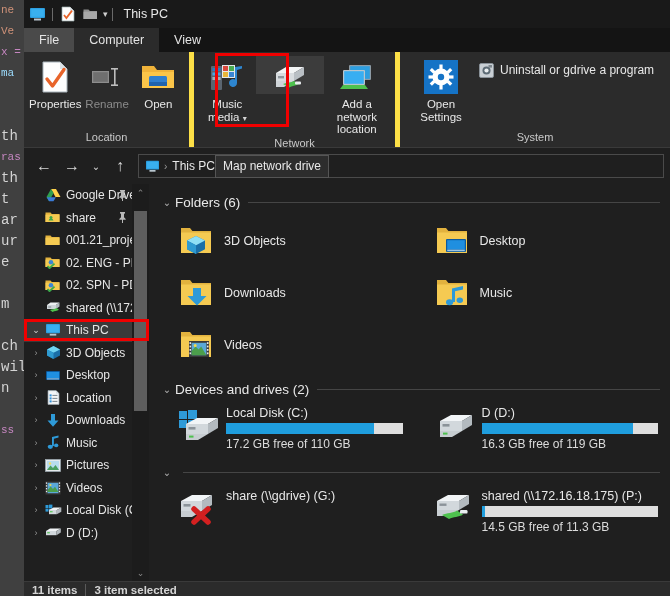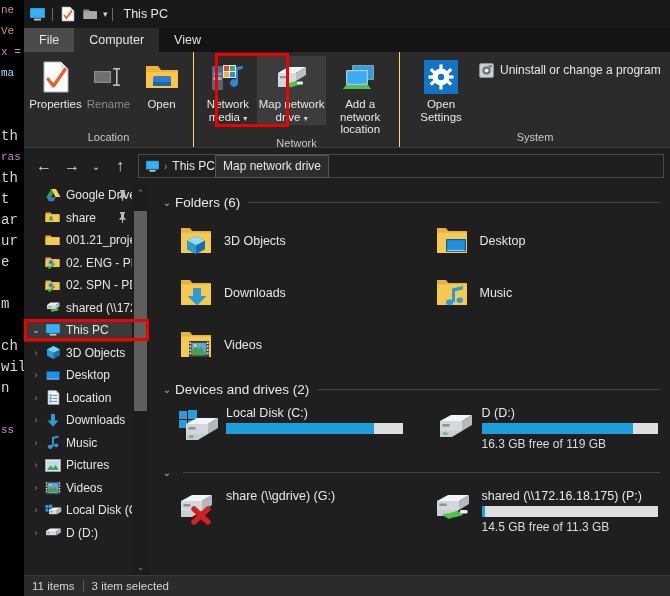--- a/index.html
+++ b/index.html
@@ -8,21 +8,21 @@
     overflow: hidden;
     background: #1e1e1e;
     font-family: "Liberation Sans", sans-serif;
     -webkit-font-smoothing: antialiased;
   }
   #root { position: relative; width: 670px; height: 596px; }
 
   
   #bg-editor {
     position: absolute; left: 0; top: 0; width: 24px; height: 596px;
-    background: #000000; font-family: "Liberation Mono", monospace;
+    background: #404040; font-family: "Liberation Mono", monospace;
     font-size: 11px; overflow: hidden; z-index: 0;
   }
   #bg-editor .codeline { white-space: nowrap; height: 21px; line-height: 21px; padding-left: 1px; }
 
   
   #explorer {
     position: absolute; left: 24px; top: 0; width: 646px; height: 596px;
     background: #1f1f1f; z-index: 2; overflow: hidden;
     display: flex; flex-direction: column;
   }
@@ -41,21 +41,21 @@
   .tabs { height: 24px; background: #141414; display: flex; align-items: stretch; flex: none; }
   .tab { padding: 0 15px; display: flex; align-items: center; color: #e4e4e4;
          font-size: 12.5px; cursor: default; }
   .tab.file { background: #4a4a4a; }
   .tab.active { background: #2b2b2b; }
 
   
   .ribbon { height: 96px; background: #2b2b2b; display: flex; flex: none;
             position: relative; border-bottom: 1px solid #3a3a3a; }
   .rgroup { display: flex; flex-direction: column; position: relative;
-            border-right: 1px solid #fde047; }
+            border-right: 5px solid #fde047; }
   .rgroup-body { flex: 1; display: flex; align-items: flex-start; padding: 4px 5px 0 5px; }
   .rgroup-label { height: 17px; line-height: 15px; text-align: center;
                   color: #c9c9c9; font-size: 11px; }
   .bigbtn { width: 62px; display: flex; flex-direction: column; align-items: center;
             padding-top: 4px; cursor: default; }
   .bigbtn .glyph { height: 34px; display: flex; align-items: center; justify-content: center; }
   .bigbtn .lbl { color: #e8e8e8; font-size: 11.5px; text-align: center; line-height: 12.5px;
                  margin-top: 4px; }
   .bigbtn.disabled .lbl { color: #8b8b8b; }
   .bigbtn.hl { background: #3c3c3c; }
@@ -126,22 +126,22 @@
          cursor: default; }
   .drv .dic { width: 52px; height: 40px; flex: none; display: flex;
               align-items: center; justify-content: center; }
   .drv .dinfo { flex: 1; padding-right: 12px; padding-top: 1px; min-width: 0; }
   .drv .dname { color: #e8e8e8; font-size: 12.5px; white-space: nowrap; margin-bottom: 3px; }
   .bar { height: 11px; background: #dedede; width: 100%; position: relative; overflow: hidden; }
   .bar > i { display: block; height: 100%; background: #1f9ede; }
   .dfree { color: #dcdcdc; font-size: 12px; margin-top: 3px; white-space: nowrap; }
 
   
-  .statusbar { height: 21px; background: #2b2b2b; border-top: 1px solid #3a3a3a;
-               flex: none; display: flex; align-items: center; padding-left: 8px; }
+  .statusbar { height: 15px; background: #2b2b2b; border-top: 1px solid #3a3a3a;
+               flex: none; display: flex; align-items: flex-end; padding-left: 8px; font-weight: bold; }
   .statusbar span { color: #d5d5d5; font-size: 11.5px; }
   .st-sep { width: 1px; height: 12px; background: #5a5a5a; margin: 0 8px; }
 
   svg { display: block; }
 </style>
 </head>
 <body>
 
 <div id="root">
 
@@ -256,40 +256,36 @@
                   <rect x="3.4" y="16" width="8.2" height="3" fill="#9fb0bd"></rect>
                   <rect x="13" y="4" width="13" height="13" fill="#e4e8ea"></rect>
                   <rect x="14" y="5" width="5" height="5" fill="#d94a3e"></rect>
                   <rect x="20" y="5" width="5" height="5" fill="#4aab52"></rect>
                   <rect x="14" y="11" width="5" height="5" fill="#e8b63a"></rect>
                   <rect x="20" y="11" width="5" height="5" fill="#3a86d4"></rect>
                   <path d="M26 6v12.5a4 4 0 1 0 2 3.4V9l5-1.5V5z" fill="#2e86d0"></path>
                 </svg>
             </div>
             <div class="lbl">
-              <span>Network media</span>
+              <span>Music media</span>
               <span class="caret">▾</span>
             </div>
           </div>
 
           <div class="bigbtn hl" style="width:72px">
             <div class="glyph">
               <svg width="40" height="30" viewBox="0 0 40 30">
                   <path d="M6 11l10-6h18l-10 6z" fill="#f2f4f5"></path>
                   <path d="M6 11h18v8H6z" fill="#d8dcdf"></path>
                   <path d="M24 11l10-6v8l-10 6z" fill="#b9bfc4"></path>
                   <path d="M6 19l18 0-10 6H6z" fill="#cfd4d8"></path>
                   <rect x="8" y="14" width="6" height="2.4" fill="#8f979d"></rect>
                   <path d="M13 22c4-2 8-1 11-3l5 3c-3 2-7 1.5-10 3.5z" fill="#4ec14e"></path>
                   <rect x="25" y="19.5" width="6" height="3" rx="1" fill="#e9edef"></rect>
                 </svg>
-            </div>
-            <div class="lbl">
-              <span>Map network drive</span>
-              <span class="caret">▾</span>
             </div>
           </div>
 
           <div class="bigbtn" style="width:70px">
             <div class="glyph">
               <svg width="36" height="30" viewBox="0 0 36 30">
                   <rect x="10" y="3" width="22" height="15" rx="1" fill="#8d9ba5"></rect>
                   <rect x="11.2" y="4.2" width="19.6" height="12.6" fill="#2e9fe0"></rect>
                   <rect x="4" y="8" width="22" height="15" rx="1" fill="#b9c5cd"></rect>
                   <rect x="5.2" y="9.2" width="19.6" height="12.6" fill="#38aef2"></rect>
@@ -327,21 +323,21 @@
           <div style="margin-left:4px;padding-top:3px">
             <div class="smallrow">
               <div class="ic">
                 <svg width="15" height="15" viewBox="0 0 15 15">
                     <rect x="0.5" y="0.5" width="14" height="14" rx="1.5" fill="#c9cfd4" stroke="#8d979e" stroke-width="0.8"></rect>
                     <circle cx="7.5" cy="7.5" r="4" fill="#5d6b75"></circle>
                     <circle cx="7.5" cy="7.5" r="2.1" fill="#eaeef0"></circle>
                     <rect x="9.5" y="2" width="3.5" height="2.6" fill="#7d868d"></rect>
                   </svg>
               </div>
-              <div class="lbl">Uninstall or change a program</div>
+              <div class="lbl">Uninstall or gdrive a program</div>
             </div>
           </div>
         </div>
         <div class="rgroup-label">System</div>
       </div>
 
       <div class="redbox" style="left:191px;top:1px;width:74px;height:74px"></div>
     </div>
 
     <div class="addrbar">
@@ -715,20 +711,21 @@
                   <path d="M8 26l22 0-10 6H8z" fill="#c7cdd1"></path>
                   <rect x="10.5" y="19" width="7" height="2.6" fill="#8b9399"></rect>
                   <rect x="11" y="27.6" width="4.5" height="2" fill="#4ec14e"></rect>
                 </svg>
             </div>
             <div class="dinfo">
               <div class="dname">Local Disk (C:)</div>
               <div class="bar">
                   <i style="width:84%"></i>
                 </div>
+              <div class="dfree">17.2 GB free of 110 GB</div>
             </div>
           </div>
 
           <div class="drv">
             <div class="dic">
               <svg width="44" height="30" viewBox="0 0 44 30">
                   <path d="M6 11l11-6h21l-10 6z" fill="#f2f5f7"></path>
                   <path d="M6 11h22v10H6z" fill="#d2d8dc"></path>
                   <path d="M28 11l10-6v10l-10 6z" fill="#b3babf"></path>
                   <path d="M6 21l22 0-10 6H6z" fill="#c7cdd1"></path>

